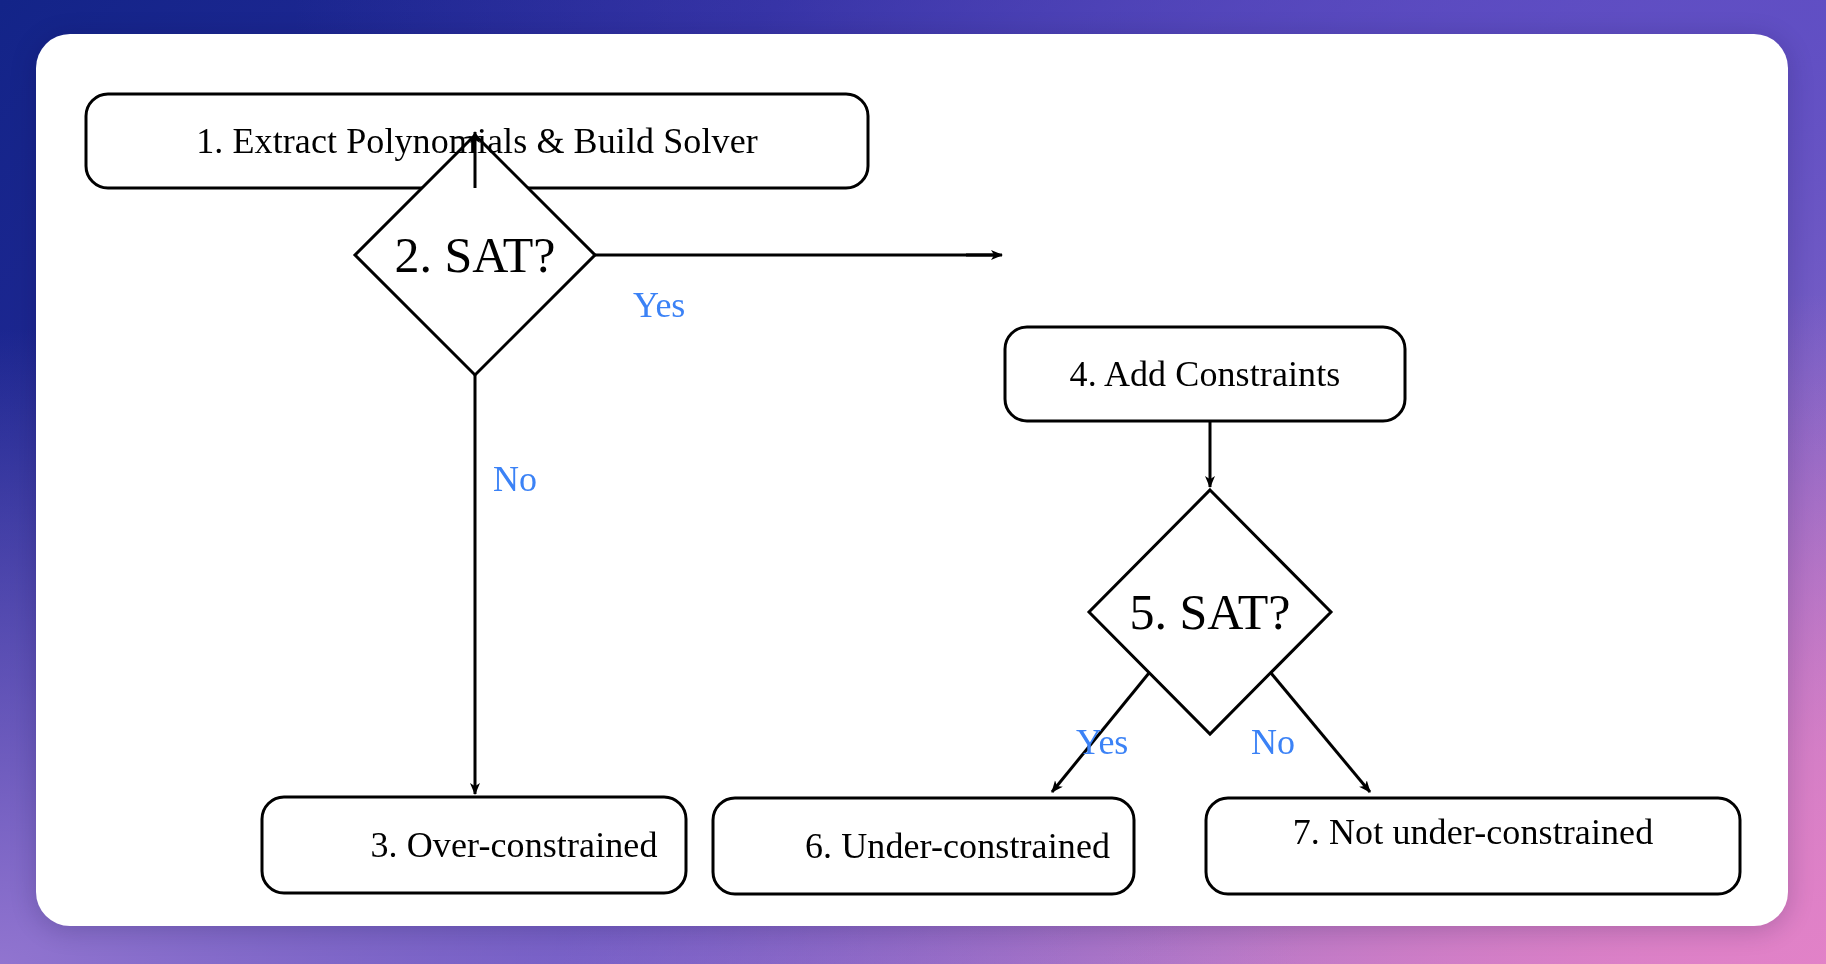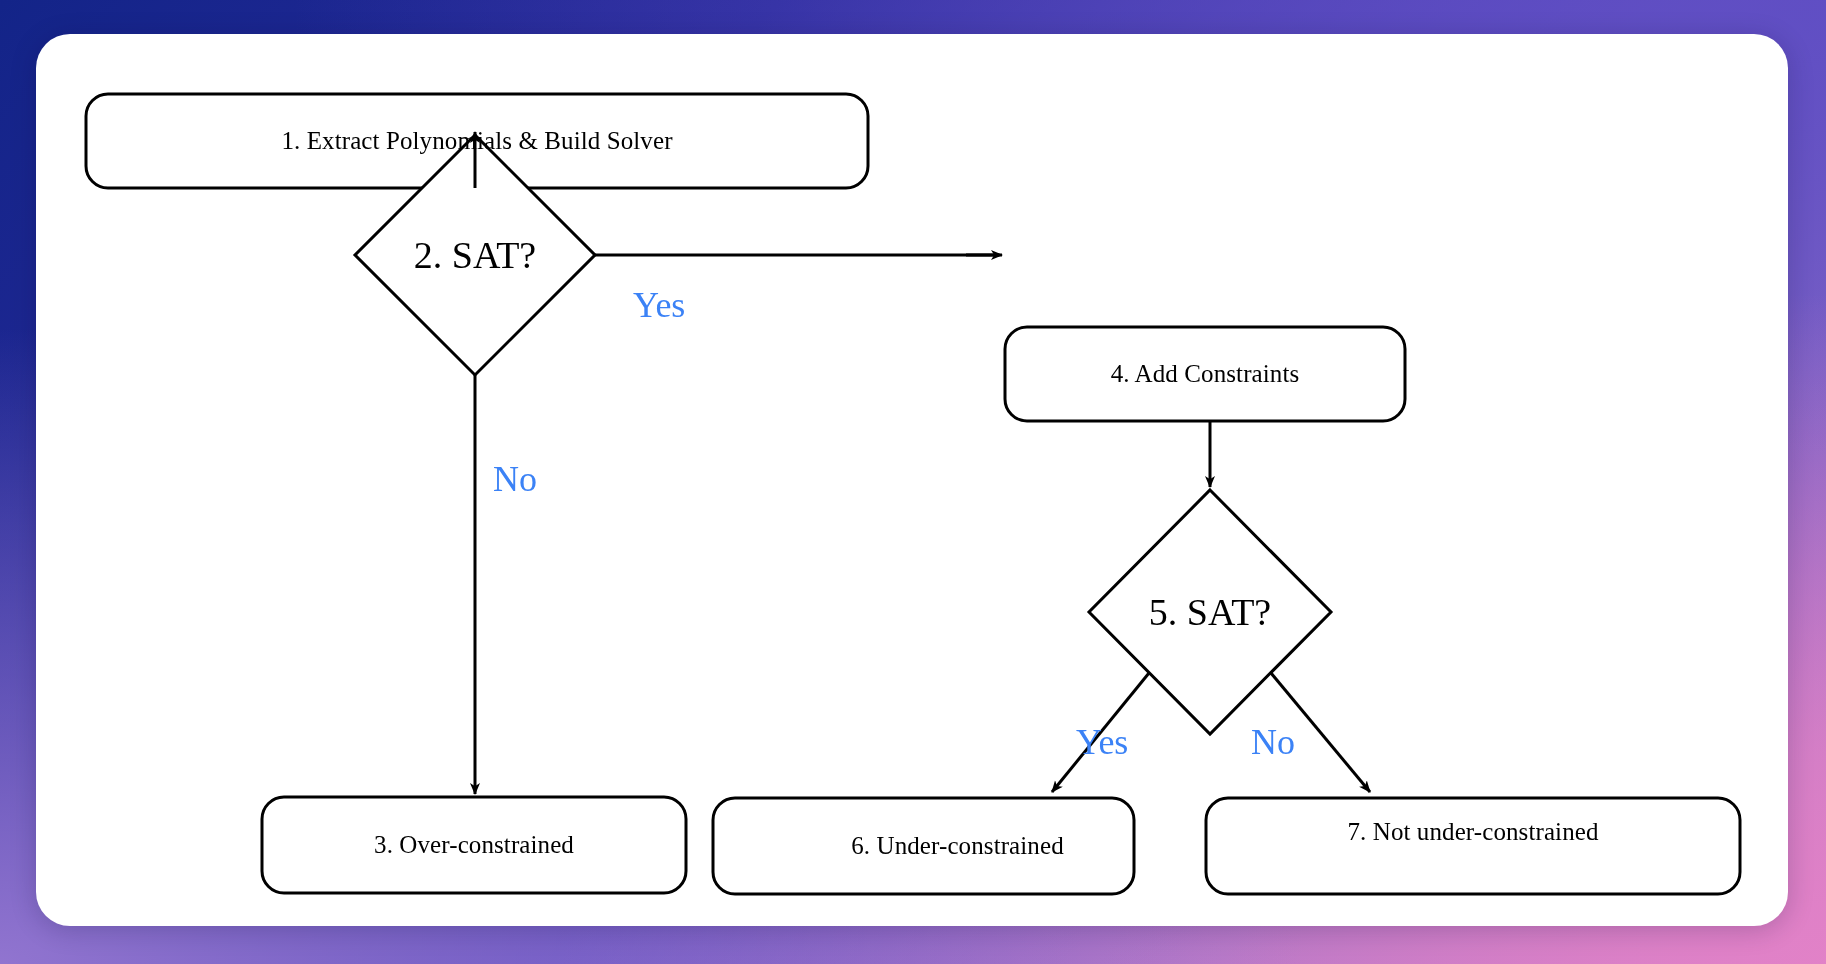--- a/index.html
+++ b/index.html
@@ -45,25 +45,25 @@
   .node-label {
     position: absolute;
     display: flex;
     align-items: center;
     justify-content: center;
     color: #000000;
     white-space: nowrap;
     pointer-events: none;
   }
   .box-label {
-    font-size: 25px;
+    font-size: 36px;
     letter-spacing: 0.1px;
   }
   .diamond-label {
-    font-size: 38px;
+    font-size: 50px;
   }
   .edge-label {
     position: absolute;
     font-size: 36px;
     color: #3b82f6;
     white-space: nowrap;
   }
 </style>
 </head>
 <body>
@@ -103,21 +103,21 @@
 
       <line x1="1113" y1="639" x2="1016" y2="758" stroke="#000000" stroke-width="3" marker-end="url(#arrowhead)"></line>
 
       <line x1="1235" y1="639" x2="1334" y2="758" stroke="#000000" stroke-width="3" marker-end="url(#arrowhead)"></line>
     </svg>
 
     <div class="node-label box-label" style="left:50px; top:60px; width:782px; height:94px;">1. Extract Polynomials &amp; Build Solver</div>
 
     <div class="node-label diamond-label" style="left:319px; top:196px; width:240px; height:50px;">2. SAT?</div>
 
-    <div class="node-label box-label" style="left:210px; top:763px; width:456px; height:96px;">3. Over-constrained</div>
+    <div class="node-label box-label" style="left:225px; top:763px; width:456px; height:96px;padding-left:25px;">3. Over-constrained</div>
 
     <div class="node-label box-label" style="left:969px; top:293px; width:400px; height:94px;border-radius:10px;">4. Add Constraints</div>
 
     <div class="node-label diamond-label" style="left:1053px; top:553px; width:242px; height:50px;text-align:right;">5. SAT?</div>
 
     <div class="node-label box-label" style="left:677px; top:764px; width:489px; height:96px;">6. Under-constrained</div>
 
     <div class="node-label box-label" style="left:1170px; top:764px; width:534px; height:68px;">7. Not under-constrained</div>
 
     <div class="edge-label" style="left:597px; top:250px;">Yes</div>

